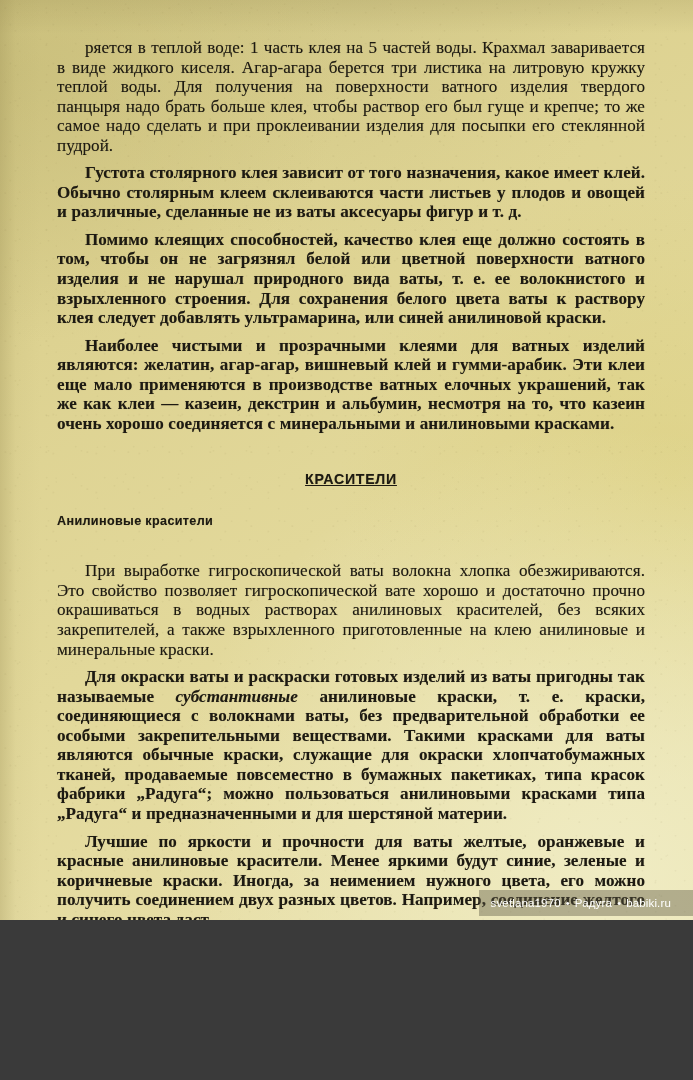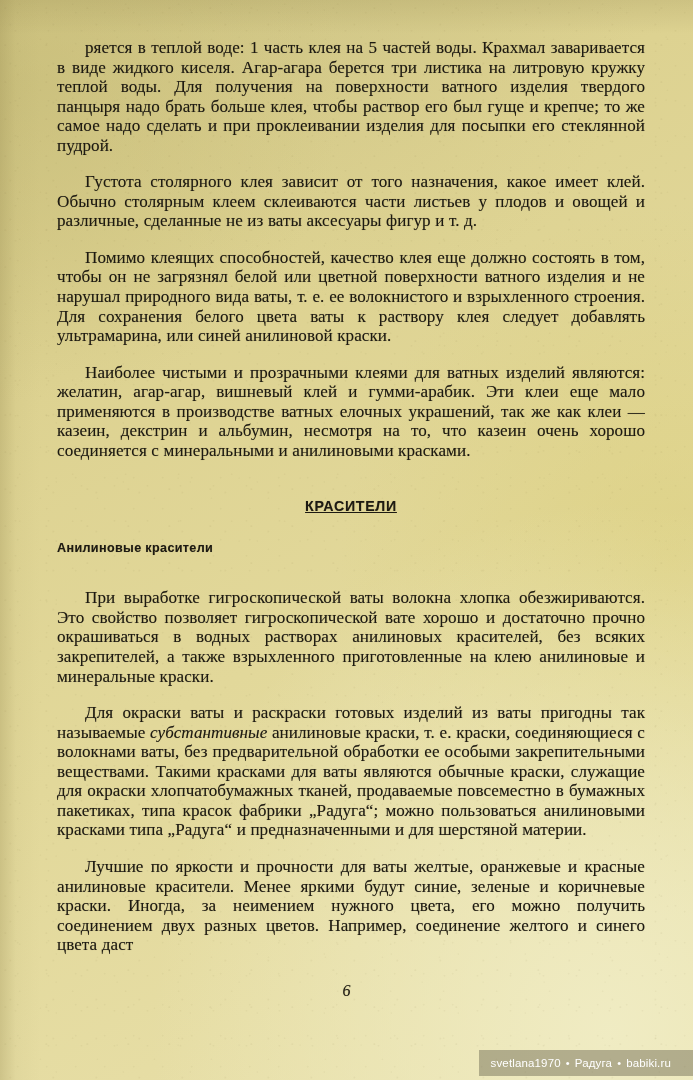--- a/index.html
+++ b/index.html
@@ -5,21 +5,21 @@
 <style>
   html, body {
     margin: 0;
     padding: 0;
     background: #3a3a3a;
   }
 
   #page {
     position: relative;
     width: 693px;
-    height: 1080px;
+    height: 920px;
     overflow: hidden;
     
     background-color: #dcd28c;
     background-image:
       radial-gradient(ellipse 120% 90% at 88% 96%, rgba(240,236,196,0.95) 0%, rgba(240,236,196,0.0) 55%),
       radial-gradient(ellipse 80% 55% at 97% 52%, rgba(218,205,120,0.55) 0%, rgba(218,205,120,0) 60%),
       radial-gradient(ellipse 70% 45% at 4% 8%, rgba(196,186,118,0.55) 0%, rgba(196,186,118,0) 65%),
       radial-gradient(ellipse 60% 40% at 50% 0%, rgba(205,196,134,0.45) 0%, rgba(205,196,134,0) 70%),
       linear-gradient(150deg, #d2c684 0%, #ddd291 28%, #e2d89a 55%, #e6dda4 78%, #e9e2ad 100%);
     font-family: "Liberation Serif", "DejaVu Serif", serif;
@@ -66,21 +66,21 @@
     text-align: justify;
     text-indent: 28px;
     font-size: 17.1px;
     line-height: 19.55px;
     letter-spacing: 0.05px;
     word-spacing: 0.2px;
     
     text-shadow: 0 0 0.7px rgba(40,33,15,0.40);
   }
 
-  p.para + p.para { margin-top: 17px; }
+  p.para + p.para { margin-top: 8px; font-weight: bold; }
 
   .ital { font-style: italic; }
 
   h2.section-title {
     margin: 0;
     text-align: center;
     font-family: "Liberation Sans", "DejaVu Sans", sans-serif;
     font-size: 14.2px;
     font-weight: bold;
     letter-spacing: 0.7px;

